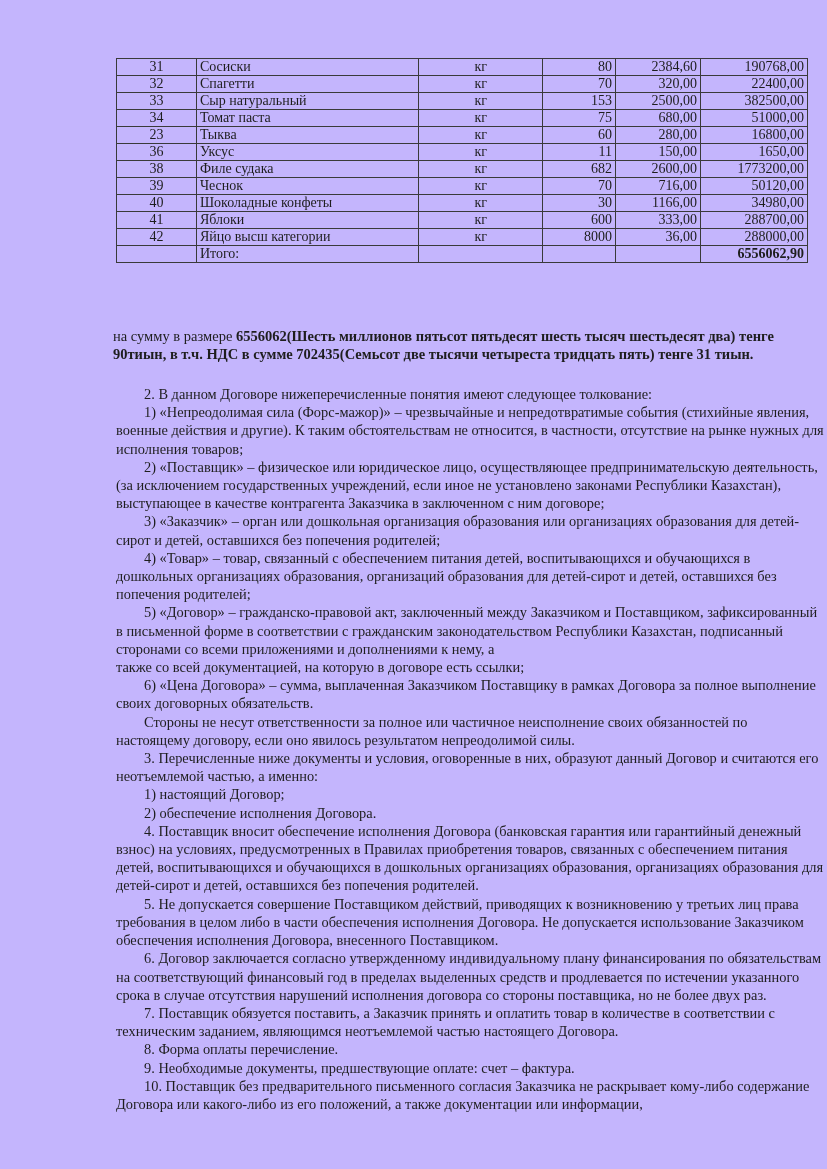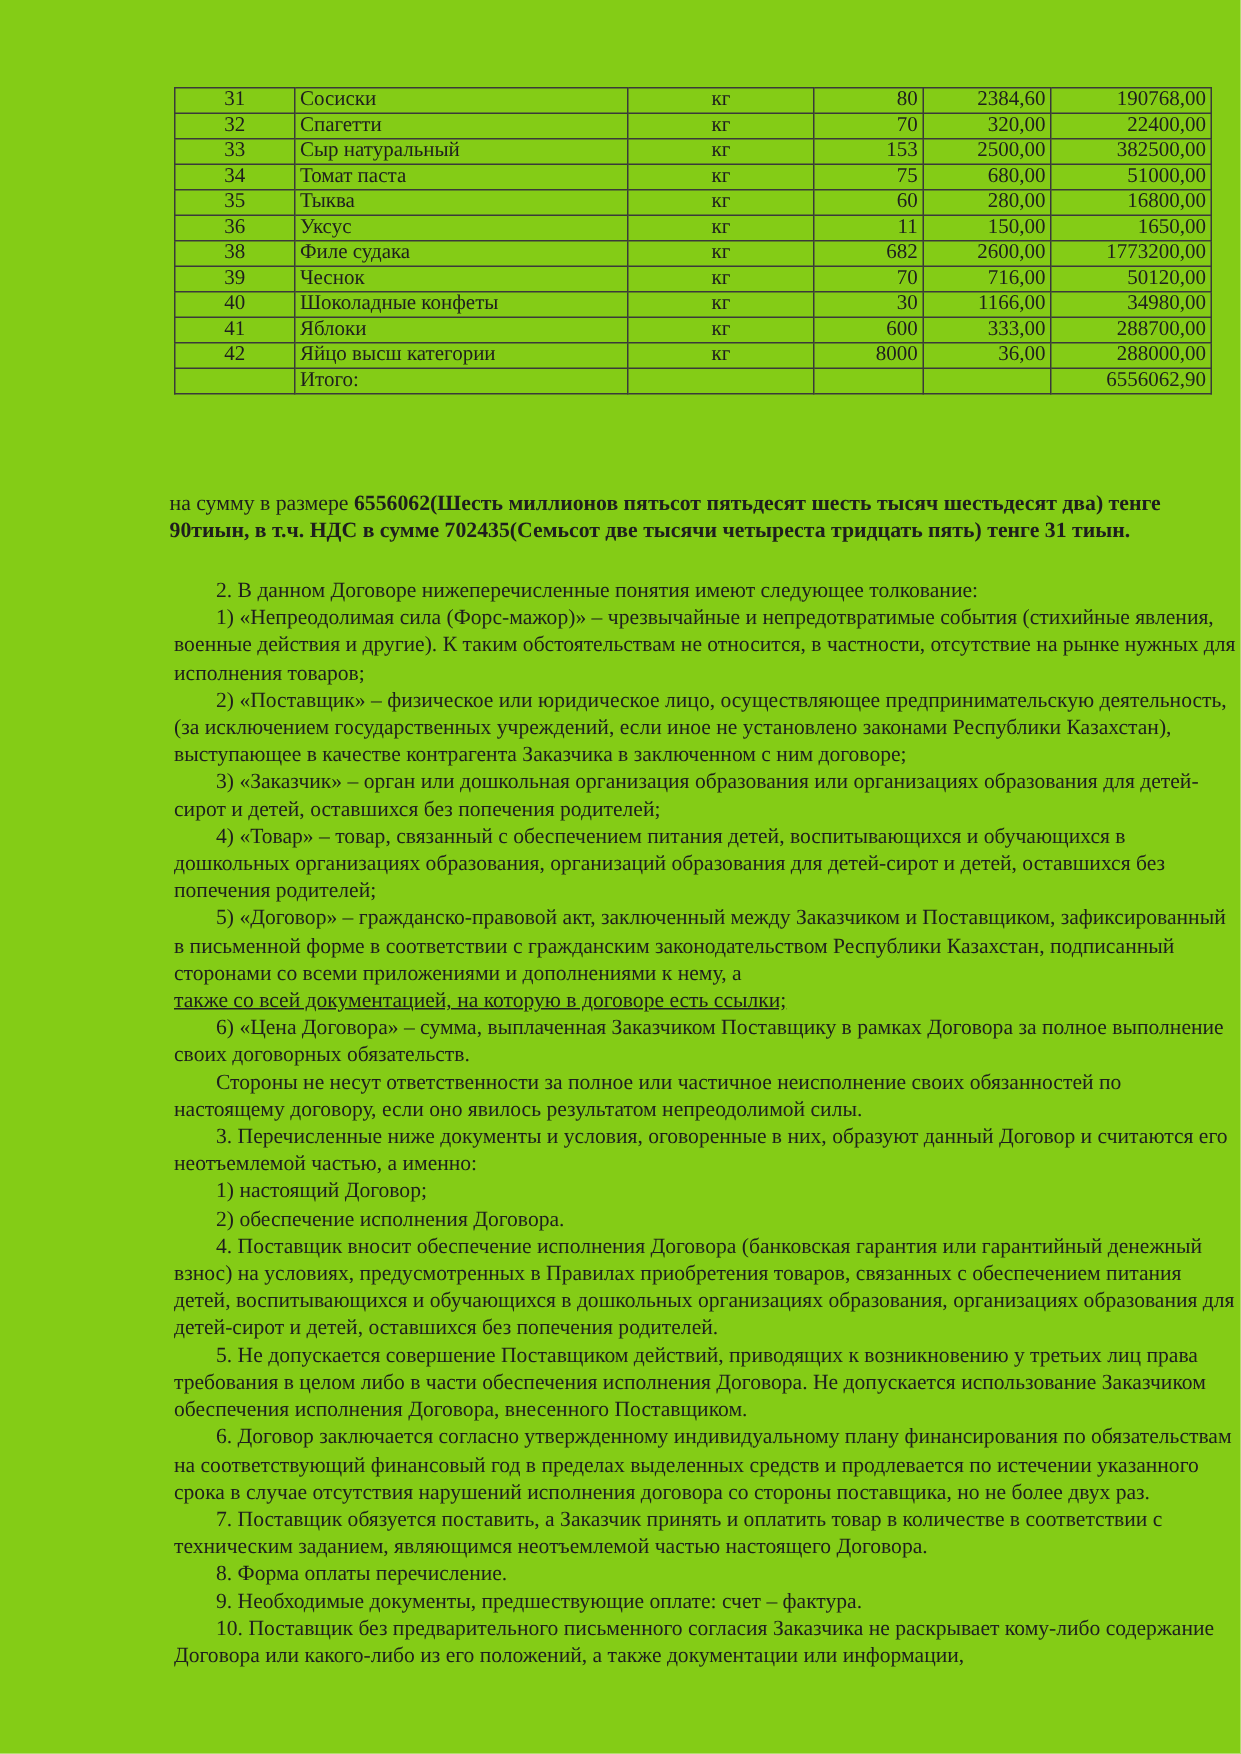--- a/index.html
+++ b/index.html
@@ -1,45 +1,45 @@
 <!DOCTYPE html>
 <html><head>
 <meta charset="utf-8">
 <style>
   html, body { margin: 0; padding: 0; background: #ffffff; }
   body {
     width: 827px; height: 1169px; position: relative; overflow: hidden;
     font-family: "Liberation Serif", serif; color: #1e1e1e;
   }
-  .page { position: absolute; left: 0; top: 0; width: 827px; height: 1169px; background: #84cc16; }
+  .page { position: absolute; left: 0; top: 0; width: 827px; height: 1169px; background: #c4b5fd; }
   table.items {
     position: absolute; left: 116px; top: 58px; width: 692px;
     border-collapse: collapse; font-size: 14px; line-height: 16px;
   }
   table.items td {
     border: 1px solid #3a3a3a; padding: 0 3px; height: 16px; white-space: nowrap;
   }
   td.num { width: 80px; text-align: center; }
   td.name { width: 225px; text-align: left; }
   td.unit { width: 130px; text-align: center; padding-left: 6px; }
   td.qty { width: 70px; text-align: right; }
   td.price { width: 82px; text-align: right; margin-left: 24px; }
   td.sum { width: 104px; text-align: right; }
-  tr.total td.sum { font-weight: normal; margin-top: 23px; }
+  tr.total td.sum { font-weight: bold; margin-top: 23px; }
   .sumtext {
     position: absolute; left: 113px; top: 327px; width: 712px;
     font-size: 14.5px; line-height: 18px;
   }
   .sumtext b { font-weight: bold; }
   .body-text {
     position: absolute; left: 116px; top: 385px; width: 708px;
     font-size: 14.4px; line-height: 18.2px;
   }
   .body-text p { margin: 0; text-indent: 28px; text-align: left; }
-  .body-text p.noindent { text-indent: 0; text-decoration: underline; }
+  .body-text p.noindent { text-indent: 0; }
 </style>
 </head>
 <body>
 
 <div class="page">
 
   <table class="items">
     <tbody id="items-body">
         <tr>
           <td class="num">31</td>
@@ -67,21 +67,21 @@
         </tr>
         <tr>
           <td class="num">34</td>
           <td class="name">Томат паста</td>
           <td class="unit">кг</td>
           <td class="qty">75</td>
           <td class="price">680,00</td>
           <td class="sum">51000,00</td>
         </tr>
         <tr>
-          <td class="num">35</td>
+          <td class="num">23</td>
           <td class="name">Тыква</td>
           <td class="unit">кг</td>
           <td class="qty">60</td>
           <td class="price">280,00</td>
           <td class="sum">16800,00</td>
         </tr>
         <tr>
           <td class="num">36</td>
           <td class="name">Уксус</td>
           <td class="unit">кг</td>

